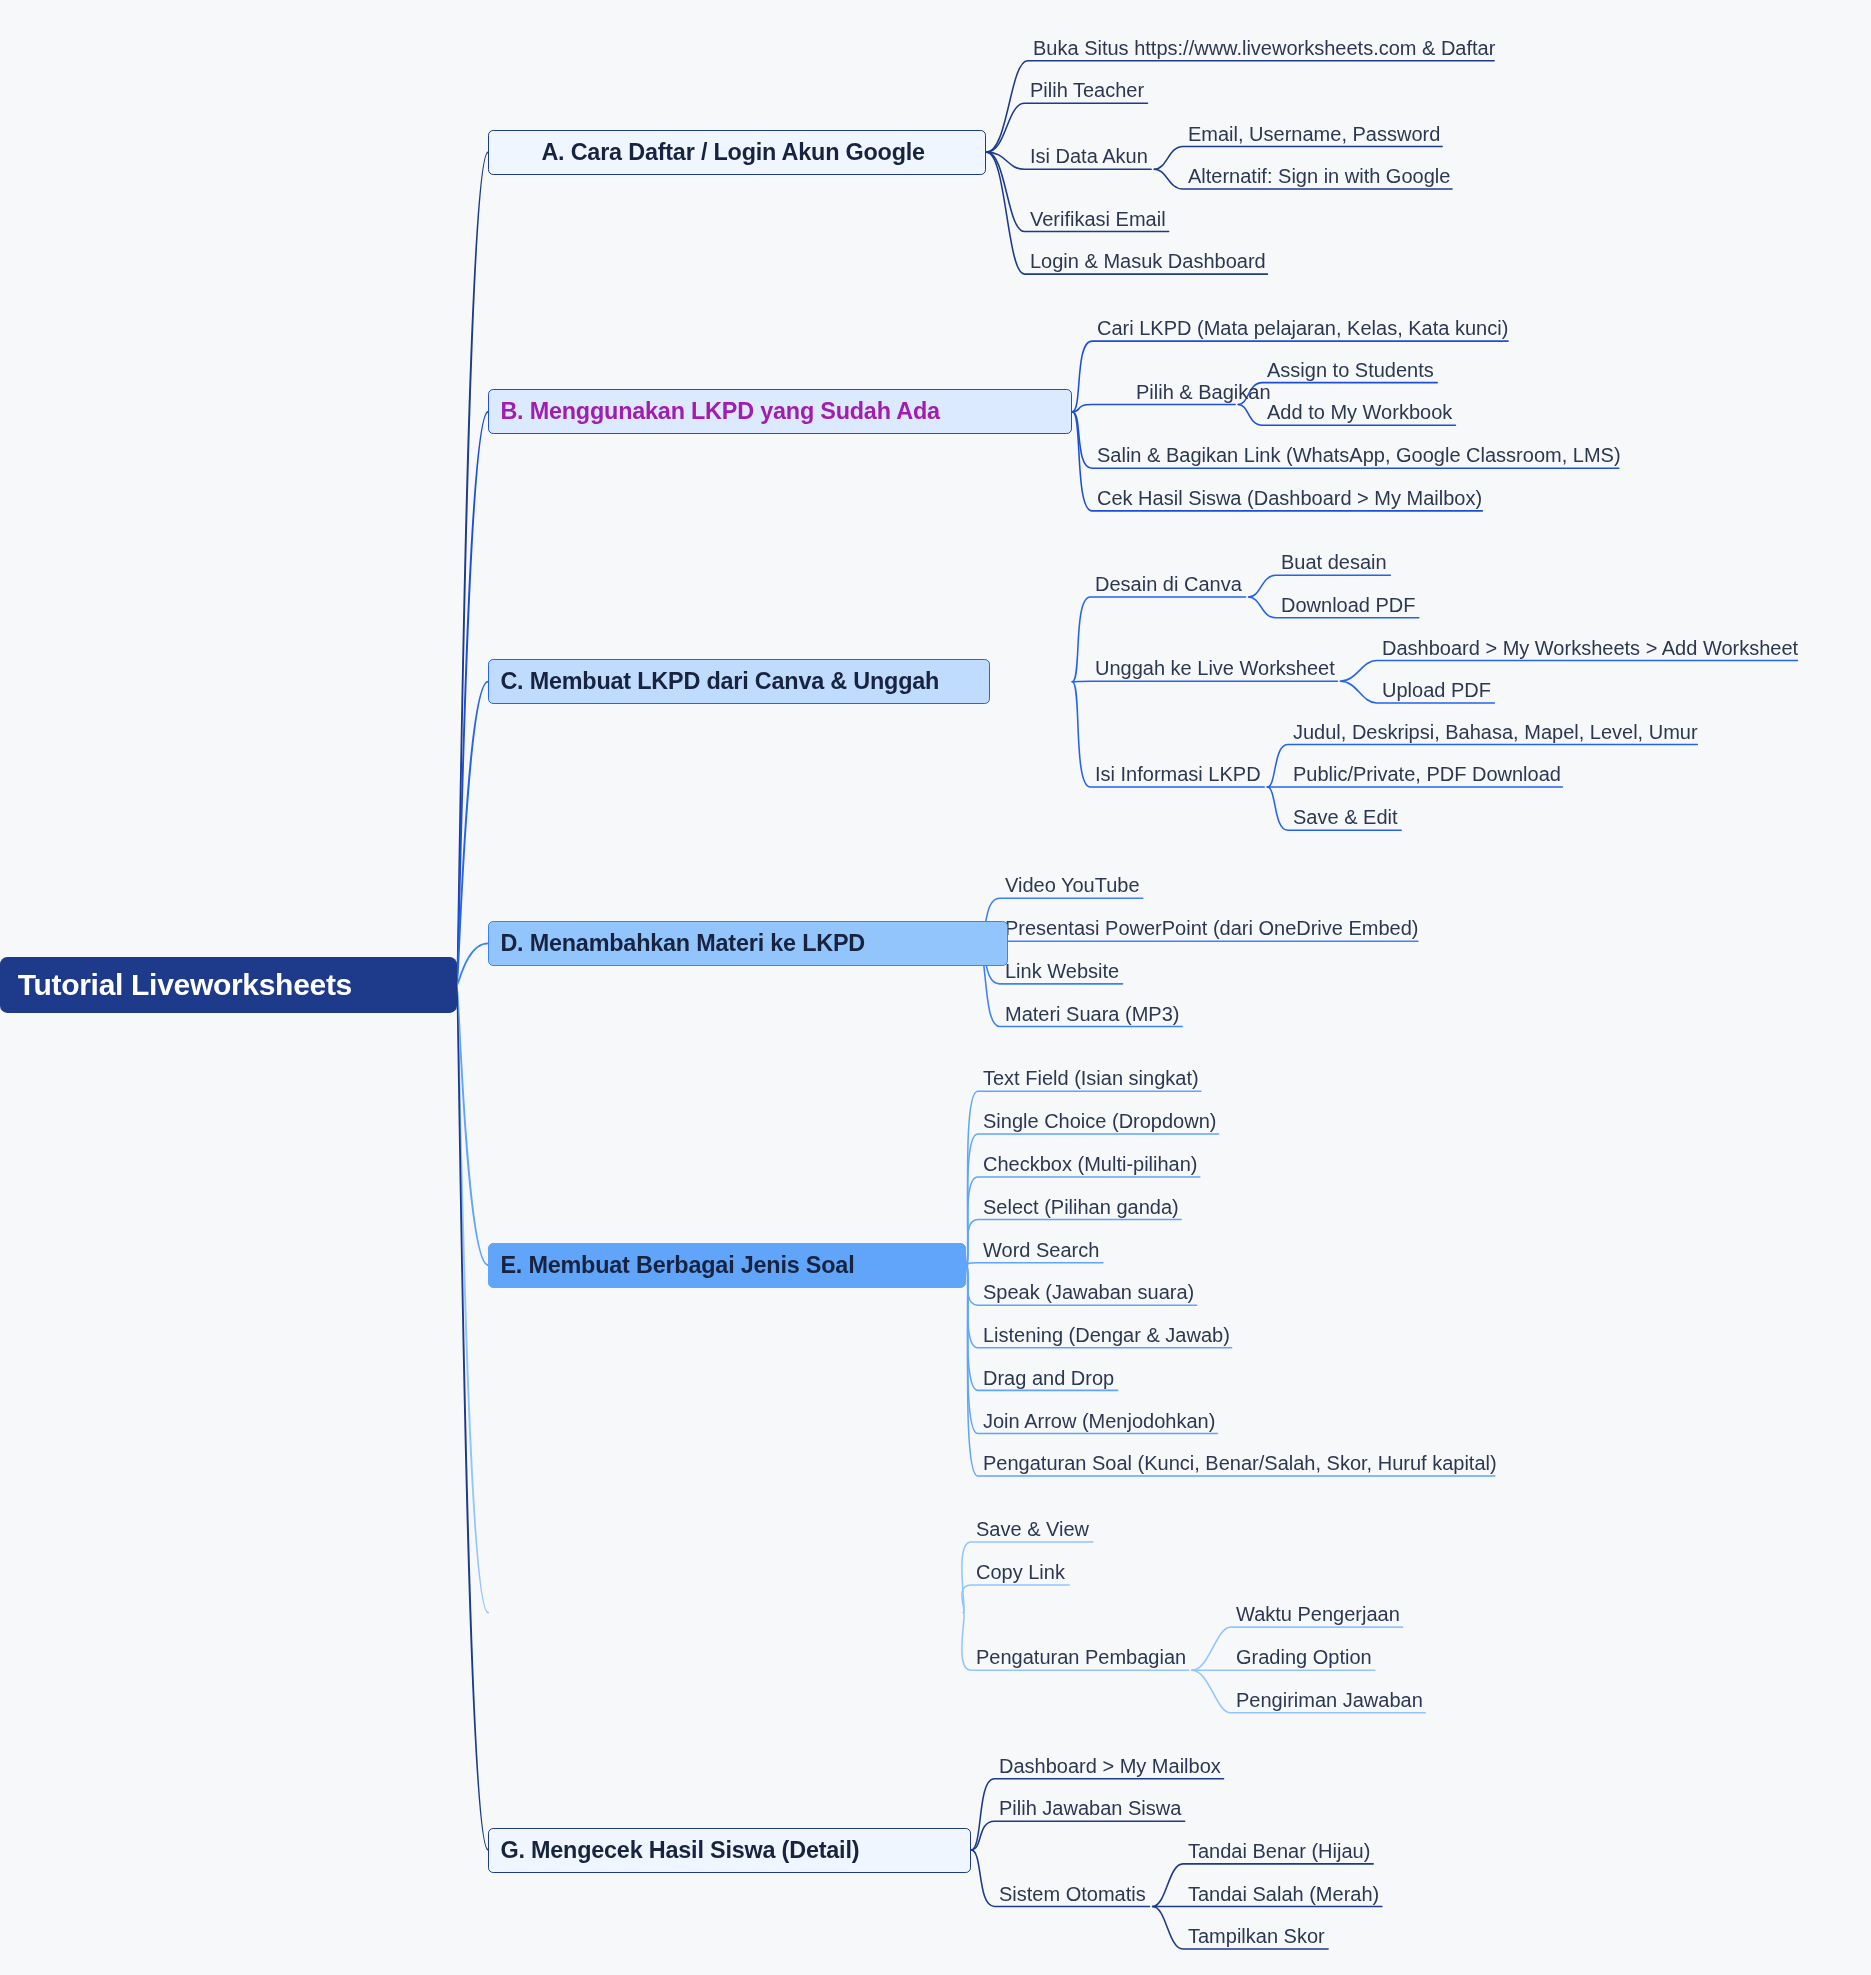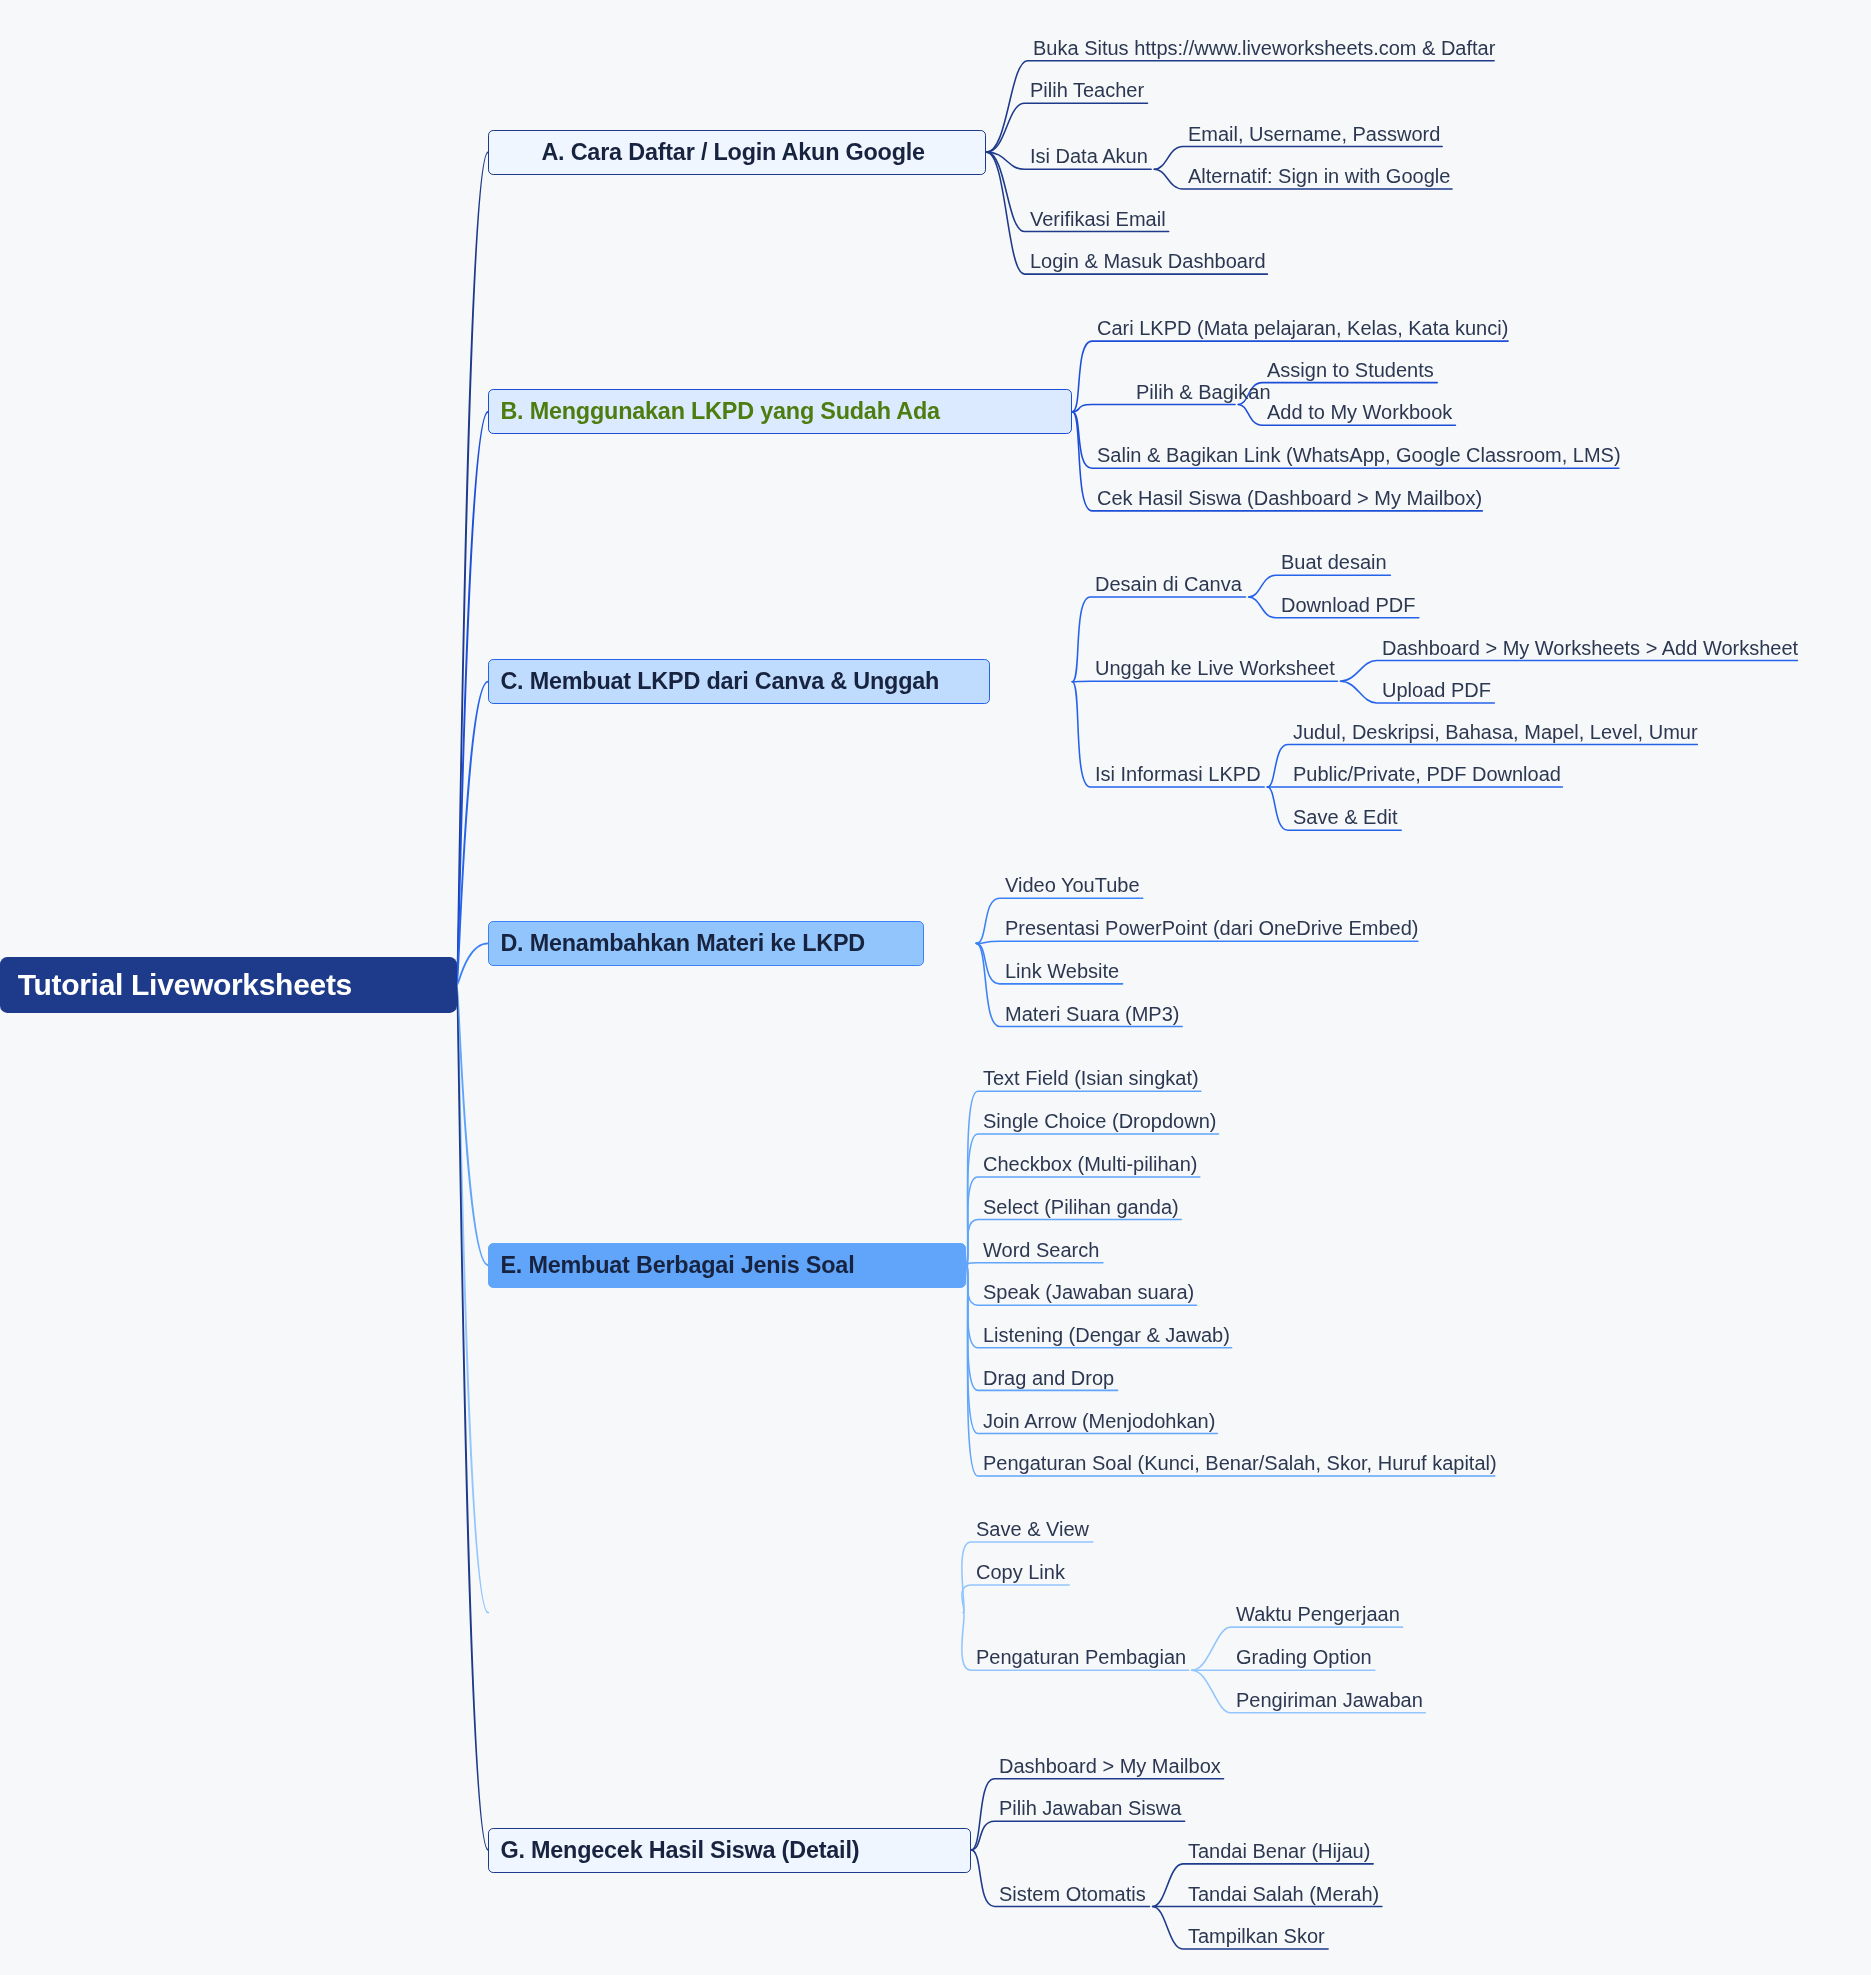--- a/index.html
+++ b/index.html
@@ -62,21 +62,21 @@
   }
   .branch-node .branch-label {
     font-size: 23.4px;
     font-weight: bold;
     color: #1f2937;
     letter-spacing: -0.2px;
   }
   .branch-node.tone-0 { background: #eff6ff; border: 1.6px solid #1e3a8a; }
   .branch-node.tone-0 .branch-label { color: #17233f; margin-left: 41px; }
   .branch-node.tone-1 { background: #dbeafe; border: 1.6px solid #1d4ed8; }
-  .branch-node.tone-1 .branch-label { color: #4d7c0f; }
+  .branch-node.tone-1 .branch-label { color: #a21caf; }
   .branch-node.tone-2 { background: #bfdbfe; border: 1.6px solid #2563eb; }
   .branch-node.tone-2 .branch-label { color: #17233f; }
   .branch-node.tone-3 { background: #93c5fd; border: 1.6px solid #3b82f6; }
   .branch-node.tone-3 .branch-label { color: #17233f; }
   .branch-node.tone-4 { background: #60a5fa; border: 1.6px solid #60a5fa; }
   .branch-node.tone-4 .branch-label { color: #17233f; }
   .branch-node.tone-5 { background: #3b82f6; border: 1.6px solid #3b82f6; }
   .branch-node.tone-5 .branch-label { color: #17233f; }
   .branch-node.tone-6 { background: #eff6ff; border: 1.6px solid #1e3a8a; }
   .branch-node.tone-6 .branch-label { color: #17233f; }
@@ -235,21 +235,21 @@
   <div class="leaf-node sub" style="left:1293px; top:722px;">
     <span>Judul, Deskripsi, Bahasa, Mapel, Level, Umur</span>
   </div>
   <div class="leaf-node sub" style="left:1293px; top:764px;">
     <span>Public/Private, PDF Download</span>
   </div>
   <div class="leaf-node sub" style="left:1293px; top:807px;">
     <span>Save &amp; Edit</span>
   </div>
 
-  <div class="branch-node tone-3" style="left:488px; top:921px; width:436px;">
+  <div class="branch-node tone-3" style="left:488px; top:921px; width:520px;">
     <span class="branch-label">D. Menambahkan Materi ke LKPD</span>
   </div>
   <div class="leaf-node" style="left:1005px; top:875px;">
     <span>Video YouTube</span>
   </div>
   <div class="leaf-node" style="left:1005px; top:918px;">
     <span>Presentasi PowerPoint (dari OneDrive Embed)</span>
   </div>
   <div class="leaf-node" style="left:1005px; top:961px;">
     <span>Link Website</span>

